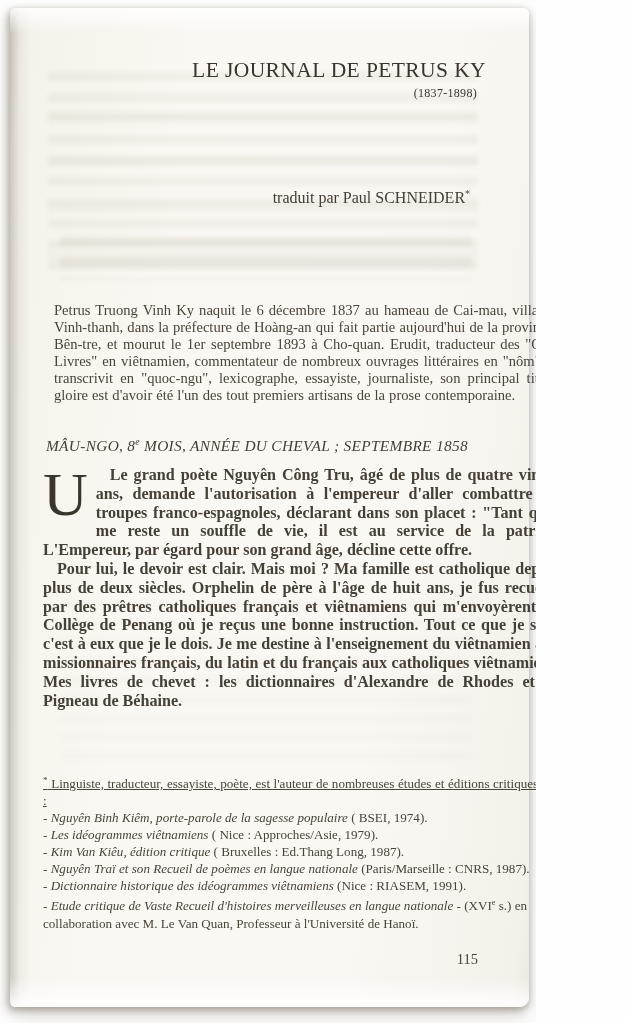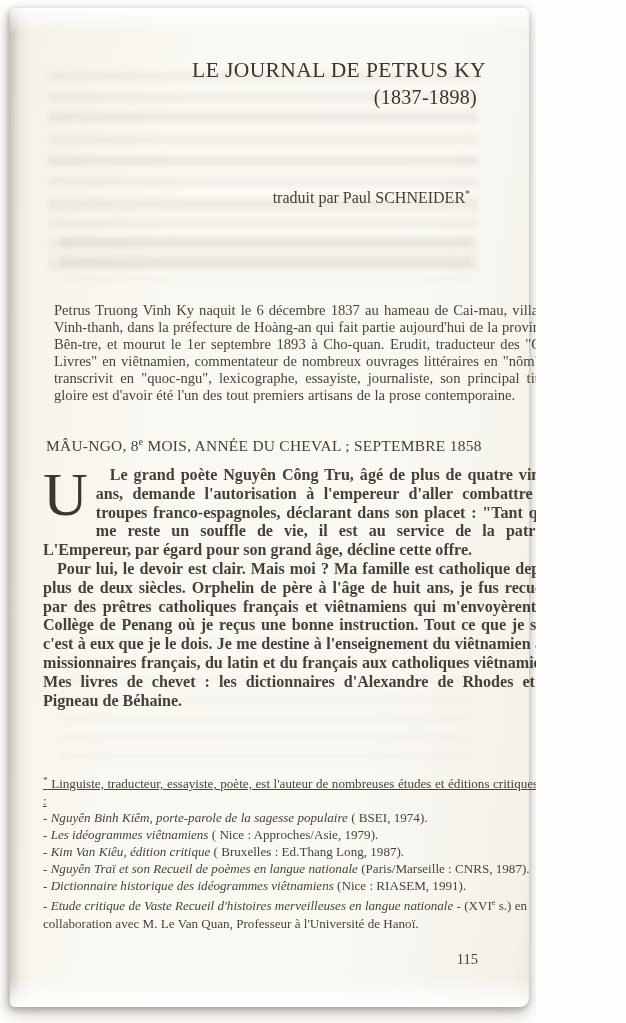--- a/index.html
+++ b/index.html
@@ -35,30 +35,30 @@
     background:repeating-linear-gradient(180deg,rgba(140,128,106,.18) 0 10px,rgba(140,128,106,0) 10px 21px);
   }
   .ghost-c{
     left:60px;right:64px;top:600px;height:160px;opacity:.18;
     background:repeating-linear-gradient(180deg,rgba(146,134,112,.16) 0 9px,rgba(146,134,112,0) 9px 19px);
   }
   .title-block{position:absolute;top:59px;right:50px;text-align:right;color:#3a342b;}
   .title-block h1{
     margin:0;font-size:21.5px;font-weight:normal;letter-spacing:.4px;line-height:1.1;
   }
-  .title-years{font-size:20px;letter-spacing:.3px;padding-right:9px;margin-top:3px;}
+  .title-years{font-size:12px;letter-spacing:.3px;padding-right:9px;margin-top:3px;}
   .translator{position:absolute;top:181px;right:66px;text-align:right;font-size:16px;line-height:25px;color:#433d33;}
   .translator sup{font-size:62%;}
   .intro{
     position:absolute;left:42px;top:290px;width:517px;margin:12px;
     font-size:14.6px;line-height:16.9px;text-align:justify;word-spacing:.4px;color:#4a4338;
   }
   .section-heading{
     position:absolute;left:46px;top:436px;margin:0;
-    font-size:15.4px;font-weight:normal;letter-spacing:.3px;color:#443e34;
+    font-size:15.4px;font-weight:normal;font-style:italic;letter-spacing:.3px;color:#443e34;
   }
   .section-heading sup{font-size:62%;}
   .body-text{
     position:absolute;left:43px;top:466px;width:517px;
     font-size:16.1px;line-height:18.8px;text-align:justify;color:#453f35;
   }
   .body-text p{margin:0;}
   .body-text p.indent{text-indent:14px;font-weight:bold;}
   .dropcap{
     float:left;font-size:62px;line-height:50px;height:54px;

